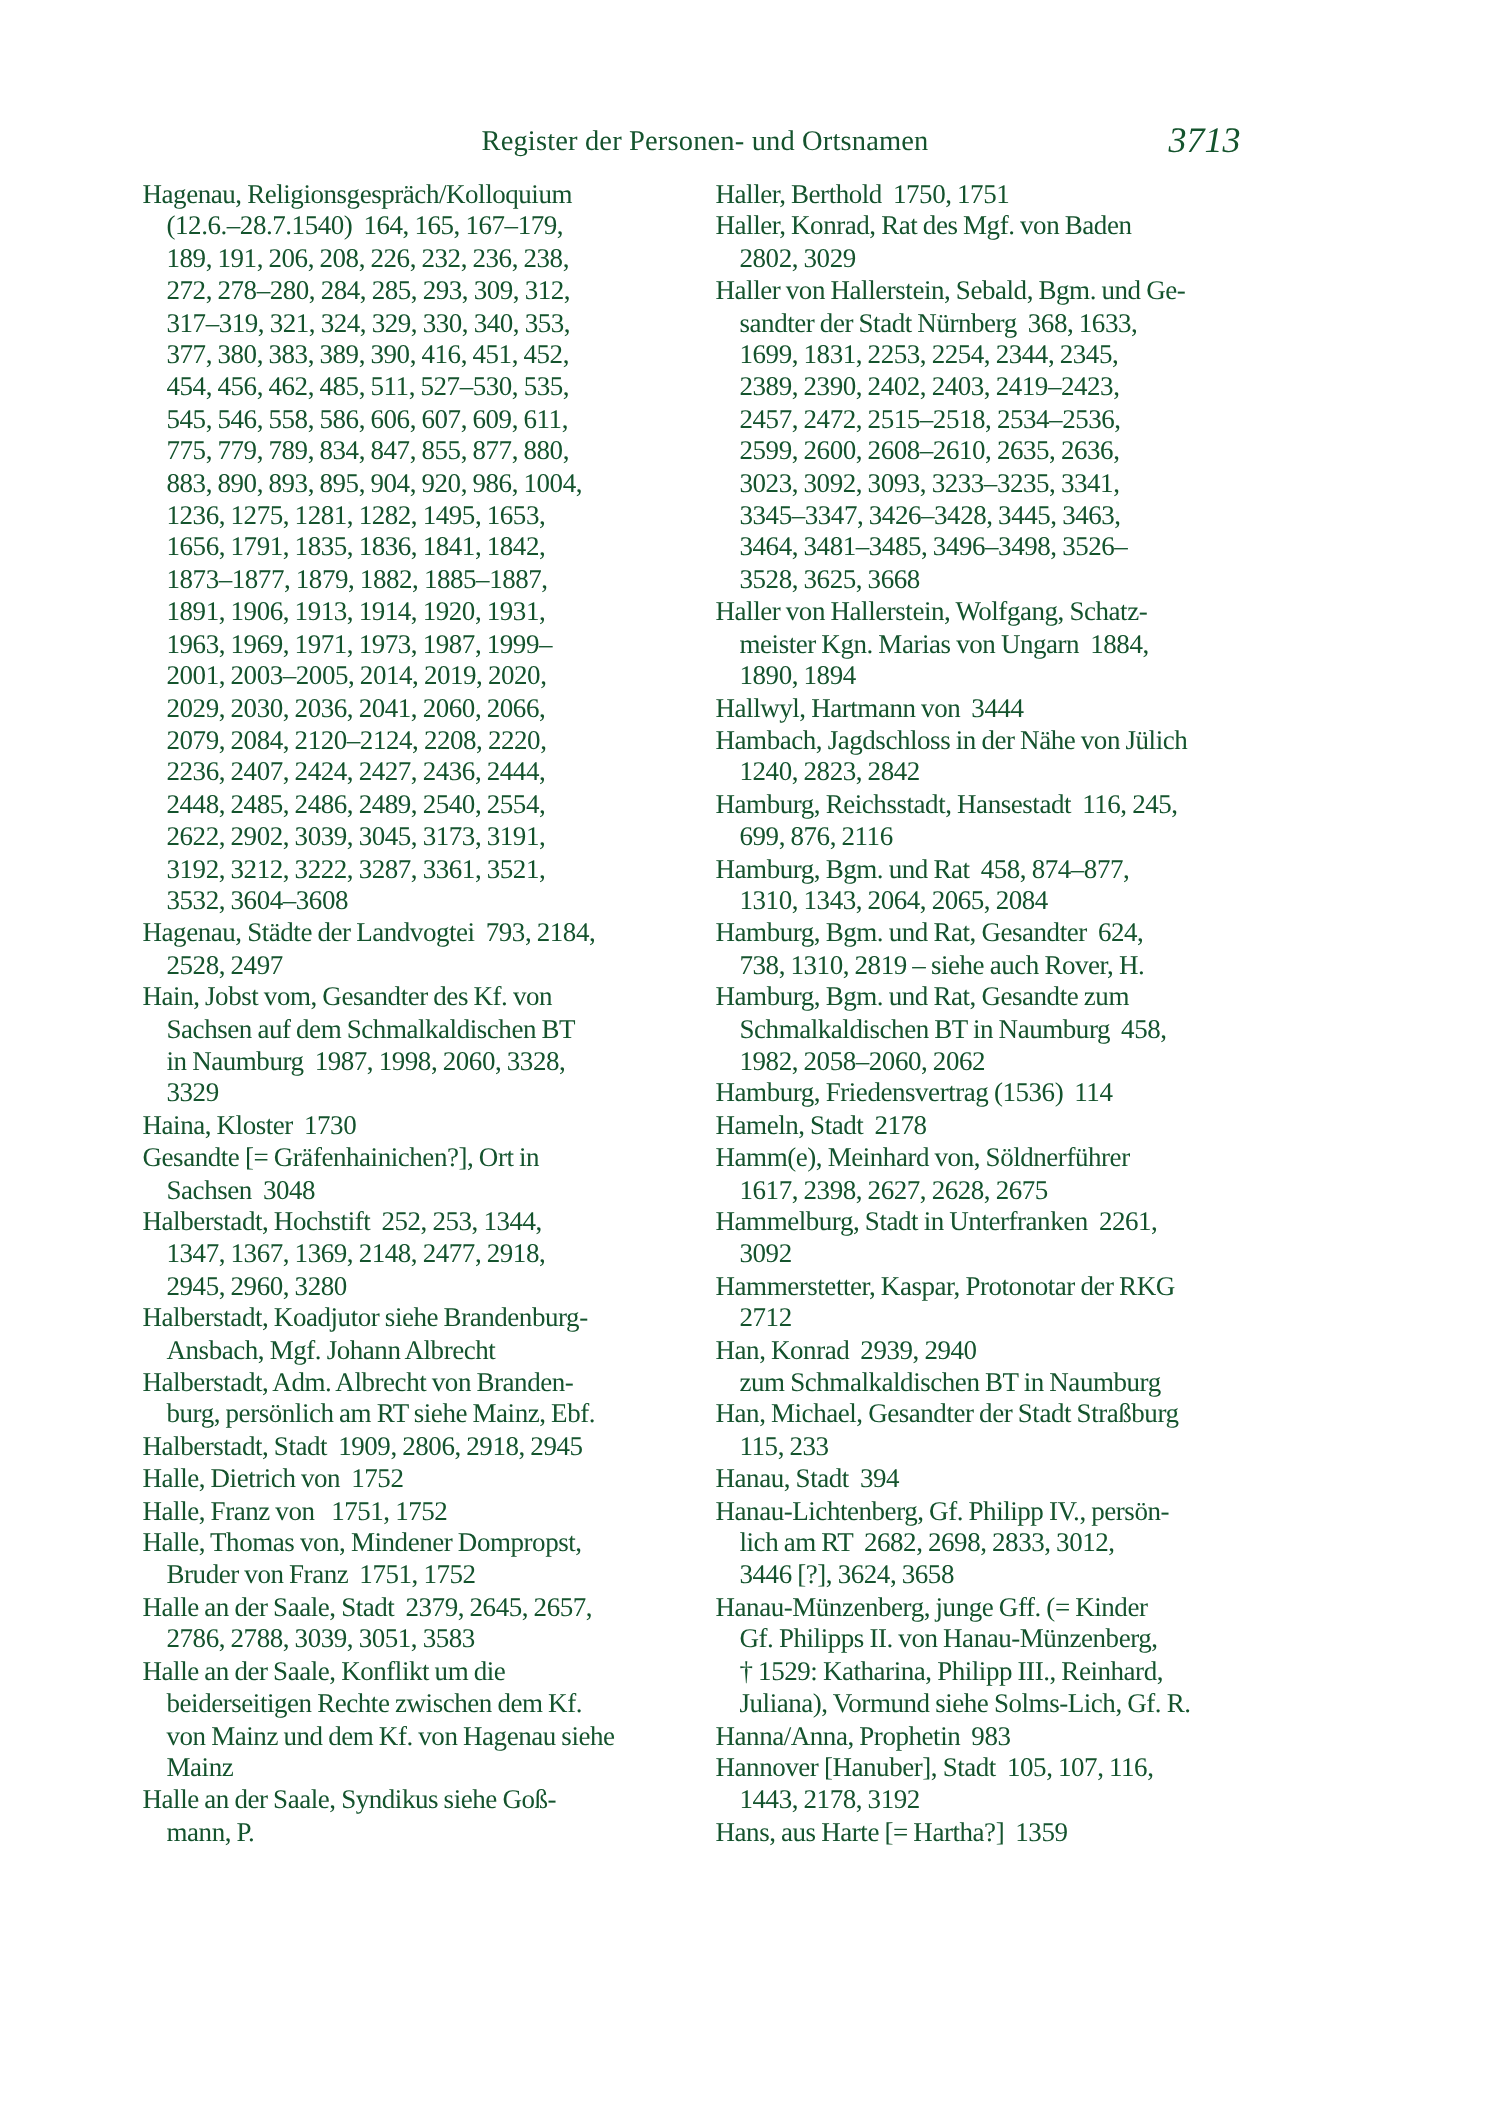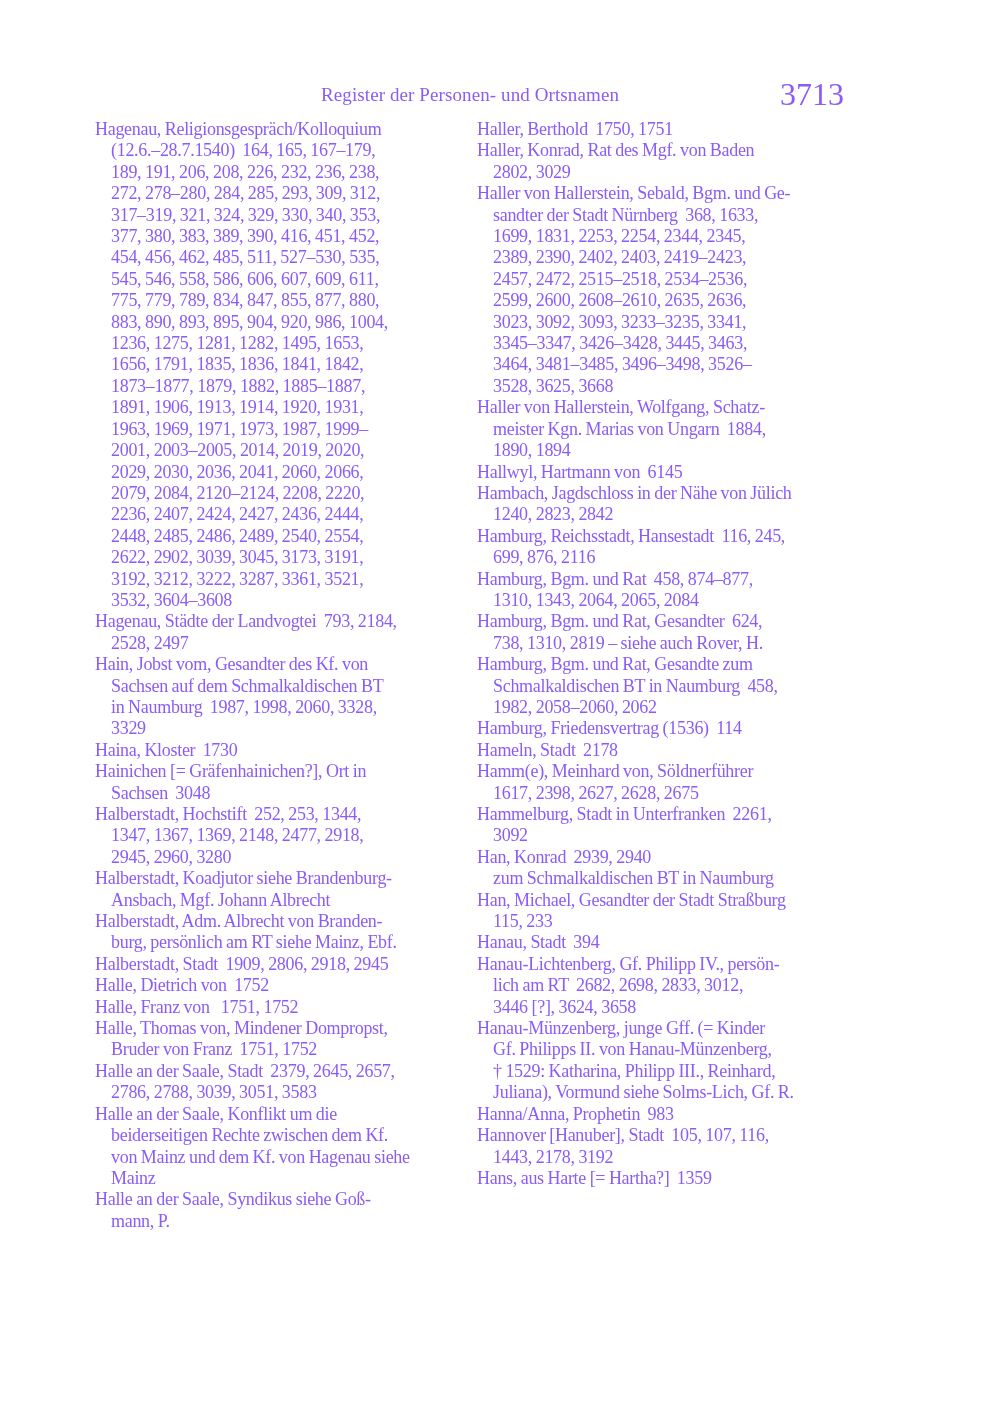--- a/index.html
+++ b/index.html
@@ -6,42 +6,43 @@
     margin: 0;
     padding: 0;
     background: #ffffff;
   }
   .page {
     position: relative;
     width: 1004px;
     height: 1418px;
     background: #ffffff;
     font-family: "Liberation Serif", "DejaVu Serif", serif;
-    color: #8b5cf6;
+    color: #14532d;
     overflow: hidden;
   }
   .running-header {
     position: absolute;
     top: 83px;
     left: 95px;
     width: 750px;
     height: 28px;
   }
   .running-title {
     text-align: center;
     font-size: 19px;
     line-height: 24px;
     letter-spacing: 0.1px;
   }
   .page-number {
     position: absolute;
-    right: 1px;
+    right: 18px;
     top: -3px;
-    font-size: 32px;
+    font-size: 24px;
     line-height: 28px;
+    font-style: italic;
   }
   .columns {
     position: absolute;
     top: 119px;
     left: 95px;
     display: flex;
     gap: 11px;
   }
   .column {
     width: 371px;
@@ -104,21 +105,21 @@
         <div class="entry">
           <div class="line first">Hain, Jobst vom, Gesandter des Kf. von</div>
           <div class="line">Sachsen auf dem Schmalkaldischen BT</div>
           <div class="line">in Naumburg  1987, 1998, 2060, 3328,</div>
           <div class="line">3329</div>
         </div>
         <div class="entry">
           <div class="line first">Haina, Kloster  1730</div>
         </div>
         <div class="entry">
-          <div class="line first">Hainichen [= Gräfenhainichen?], Ort in</div>
+          <div class="line first">Gesandte [= Gräfenhainichen?], Ort in</div>
           <div class="line">Sachsen  3048</div>
         </div>
         <div class="entry">
           <div class="line first">Halberstadt, Hochstift  252, 253, 1344,</div>
           <div class="line">1347, 1367, 1369, 2148, 2477, 2918,</div>
           <div class="line">2945, 2960, 3280</div>
         </div>
         <div class="entry">
           <div class="line first">Halberstadt, Koadjutor siehe Brandenburg-</div>
           <div class="line">Ansbach, Mgf. Johann Albrecht</div>
@@ -174,21 +175,21 @@
           <div class="line">3345–3347, 3426–3428, 3445, 3463,</div>
           <div class="line">3464, 3481–3485, 3496–3498, 3526–</div>
           <div class="line">3528, 3625, 3668</div>
         </div>
         <div class="entry">
           <div class="line first">Haller von Hallerstein, Wolfgang, Schatz-</div>
           <div class="line">meister Kgn. Marias von Ungarn  1884,</div>
           <div class="line">1890, 1894</div>
         </div>
         <div class="entry">
-          <div class="line first">Hallwyl, Hartmann von  6145</div>
+          <div class="line first">Hallwyl, Hartmann von  3444</div>
         </div>
         <div class="entry">
           <div class="line first">Hambach, Jagdschloss in der Nähe von Jülich</div>
           <div class="line">1240, 2823, 2842</div>
         </div>
         <div class="entry">
           <div class="line first">Hamburg, Reichsstadt, Hansestadt  116, 245,</div>
           <div class="line">699, 876, 2116</div>
         </div>
         <div class="entry">
@@ -210,20 +211,24 @@
         <div class="entry">
           <div class="line first">Hameln, Stadt  2178</div>
         </div>
         <div class="entry">
           <div class="line first">Hamm(e), Meinhard von, Söldnerführer</div>
           <div class="line">1617, 2398, 2627, 2628, 2675</div>
         </div>
         <div class="entry">
           <div class="line first">Hammelburg, Stadt in Unterfranken  2261,</div>
           <div class="line">3092</div>
+        </div>
+        <div class="entry">
+          <div class="line first">Hammerstetter, Kaspar, Protonotar der RKG</div>
+          <div class="line">2712</div>
         </div>
         <div class="entry">
           <div class="line first">Han, Konrad  2939, 2940</div>
         </div>
         <div class="entry">
           <div class="line">zum Schmalkaldischen BT in Naumburg</div>
           <div class="line first">Han, Michael, Gesandter der Stadt Straßburg</div>
           <div class="line">115, 233</div>
         </div>
         <div class="entry">

